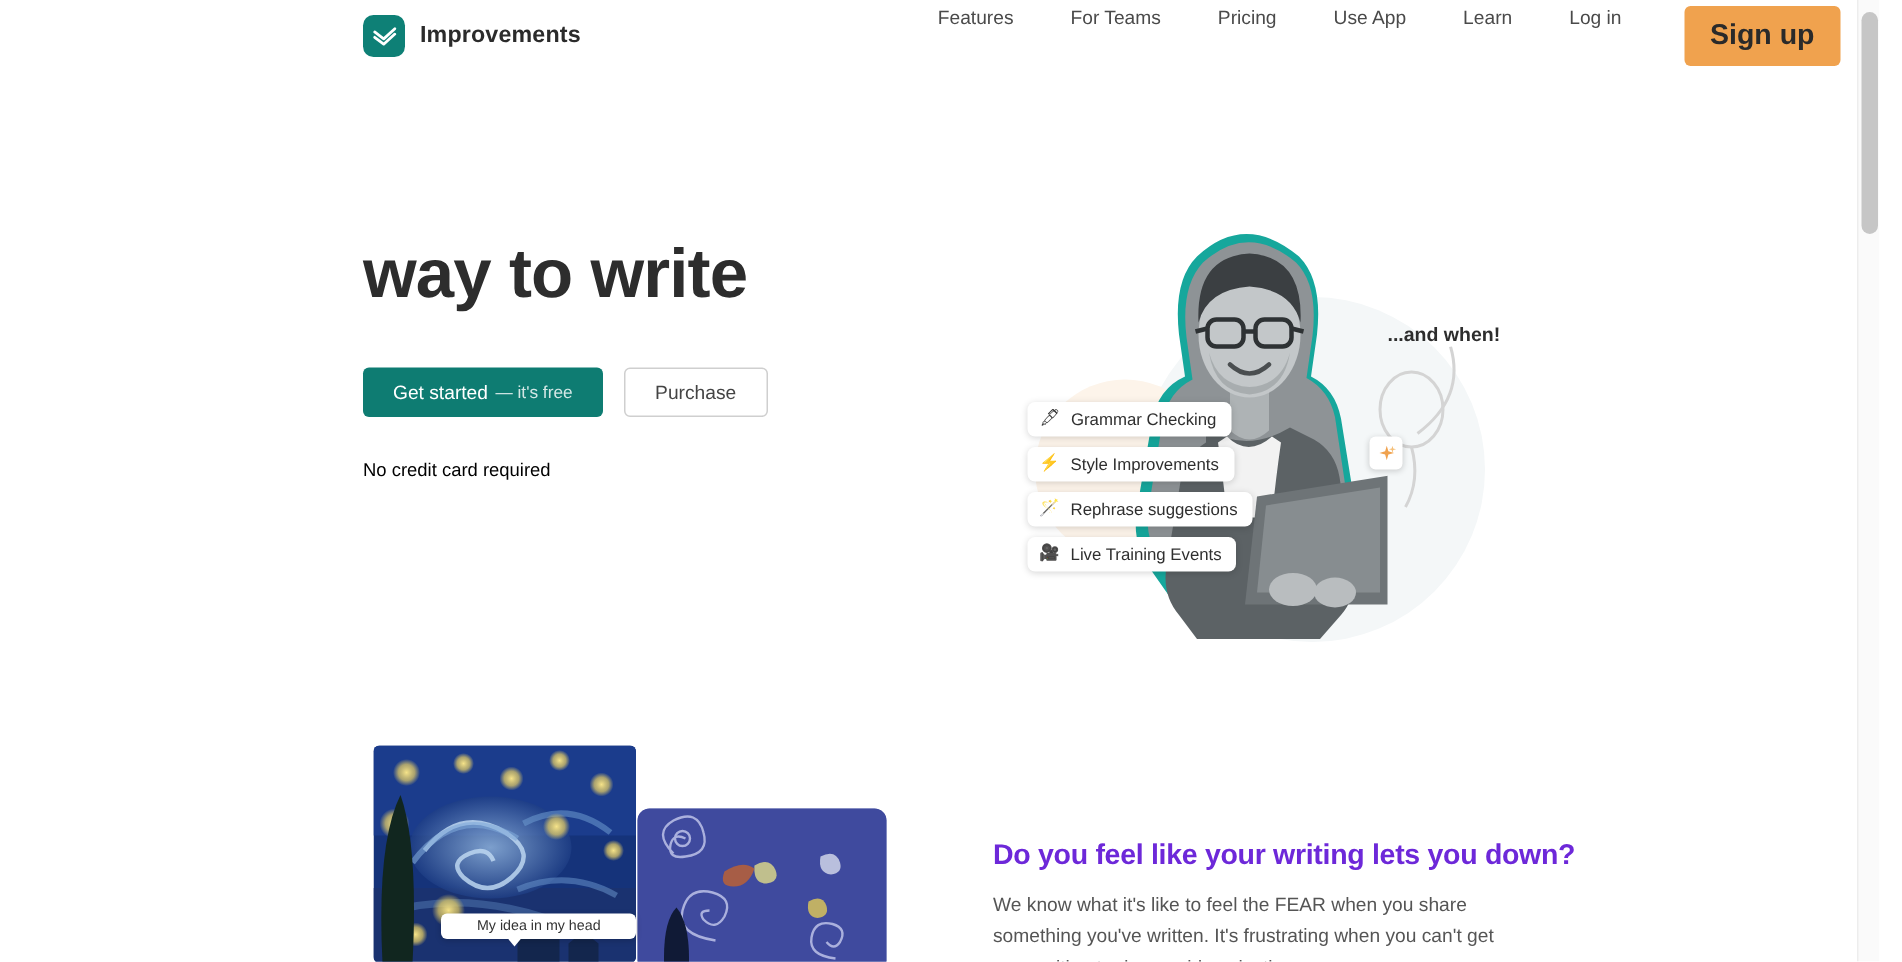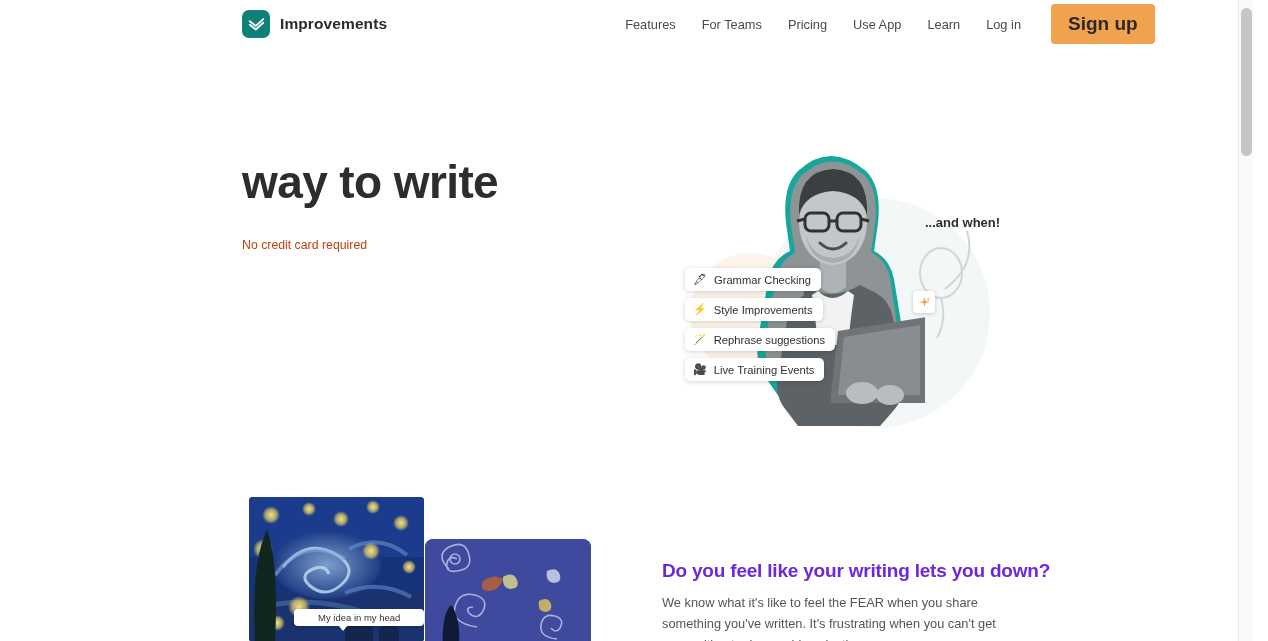--- a/index.html
+++ b/index.html
@@ -21,21 +21,21 @@
     position: relative;
   }
   .brand { display: flex; align-items: center; gap: 10px; cursor: pointer; }
   .logo-mark {
     width: 28px; height: 28px; border-radius: 7px;
     background: #0E8076; display: flex; align-items: center; justify-content: center;
     flex: 0 0 auto;
   }
   .brand-name { font-size: 15.5px; font-weight: bold; color: #2b2b2b; letter-spacing: .1px; }
 
-  .nav { display: flex; align-items: center; gap: 26px; margin-left: 238px; }
+  .nav { display: flex; align-items: flex-start; gap: 38px; margin-left: 238px; }
   .nav-link {
     font-size: 12.8px; color: #4a4a4a; text-decoration: none; white-space: nowrap;
     cursor: pointer;
   }
   .signup-btn {
     background: #F0A24E; color: #2a2a2a; font-size: 19px; font-weight: bold;
     border: none; border-radius: 4px; padding: 9px 17px; cursor: pointer;
     margin-left: 4px; white-space: nowrap;
   }
 
@@ -53,21 +53,21 @@
   .btn-primary {
     background: #0E7C72; color: #ffffff; border: none; border-radius: 4px;
     padding: 0 20px; height: 33px; font-size: 12.8px; cursor: pointer;
     display: inline-flex; align-items: center; gap: 5px;
   }
   .btn-primary .free { opacity: .82; font-size: 11.5px; }
   .btn-outline {
     background: #ffffff; color: #444; border: 1px solid #cfcfcf; border-radius: 4px;
     padding: 0 20px; height: 33px; font-size: 12.8px; cursor: pointer;
   }
-  .nocard { margin-top: 28px; font-size: 12.3px; color: #c2410c; }
+  .nocard { margin-top: 28px; font-size: 12.3px; color: #000000; }
 
   
   .hero-art {
     position: absolute; left: 655px; top: 95px; width: 360px; height: 290px;
   }
   .art-bg-circle {
     position: absolute; left: 105px; top: 55px; width: 230px; height: 230px;
     border-radius: 50%; background: #f4f7f8;
   }
   .art-bg-blob {
@@ -161,20 +161,27 @@
     </nav>
   </div>
 
   <div class="hero">
     <h1 class="hero-title">
       <br>
       <span>way to write</span>
     </h1>
 
 
+    <div class="hero-cta">
+      <button class="btn-primary">
+        <span>Get started</span>
+        <span class="free">— it's free</span>
+      </button>
+      <button class="btn-outline">Purchase</button>
+    </div>
 
     <div class="nocard">No credit card required</div>
 
     <div class="hero-art">
       <div class="art-bg-circle"></div>
       <div class="art-bg-blob"></div>
 
       <svg class="person" viewBox="0 0 185 285">
 
         <path d="M58 28 q32 -30 68 0 q16 16 12 52 l-4 28 q16 8 20 28 l10 62 q4 24 -10 40 l-18 20 -94 0 -14 -20 q-14 -18 -10 -42 l10 -58 q4 -22 22 -30 l-4 -28 q-4 -36 12 -52 z" fill="#16A79C"></path>

